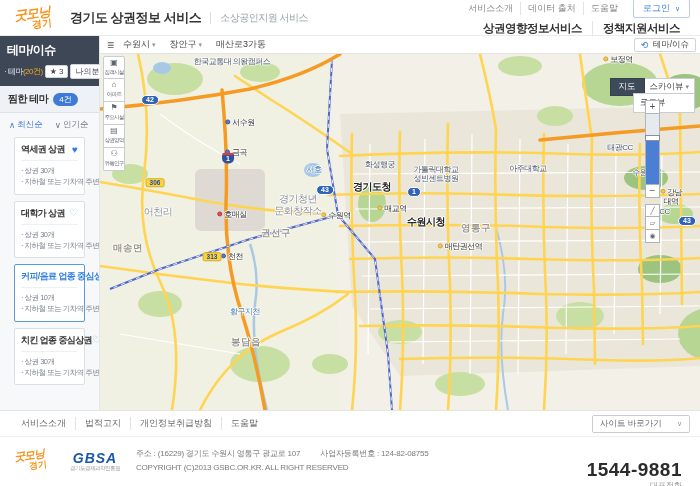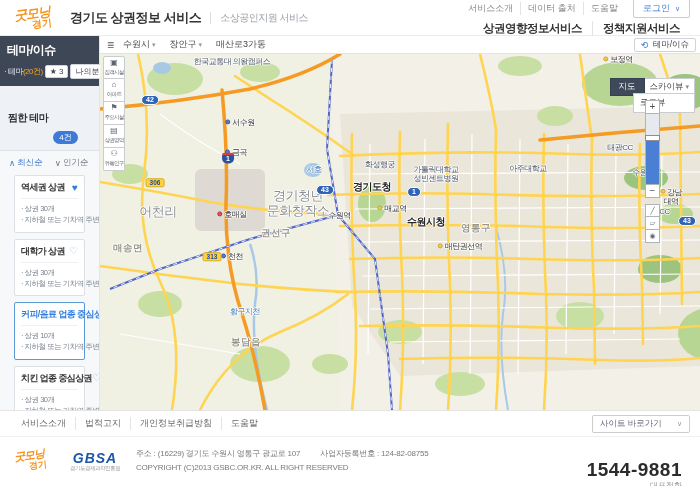--- a/index.html
+++ b/index.html
@@ -30,21 +30,21 @@
   .sidebar { width:100px; flex:none; background:#f7f8fa; border-right:1px solid #e3e6ea; display:flex; flex-direction:column; }
   .sb-head { background:#3e4756; color:#fff; padding:6px 7px 5px; }
   .sb-title { font-size:12px; font-weight:bold; letter-spacing:-0.5px; }
   .sb-chips { display:flex; align-items:center; gap:2px; background:#3e4756; padding:0 4px 7px; }
   .chip0 { font-size:8px; color:#e8ecf2; letter-spacing:-0.5px; white-space:nowrap; }
   .chip0::before { content:"· "; }
   .chip0 .cnt { color:#f5a623; }
   .chip { background:#fff; border:1px solid #cfd4da; color:#445; font-size:8px; padding:1px 4px; border-radius:2px; white-space:nowrap; cursor:pointer; }
   .sb-sec { background:#eef1f5; border-bottom:1px solid #dde2e8; padding:6px 8px; display:flex; align-items:center; gap:5px; }
   .sb-sec-title { font-size:10px; font-weight:bold; color:#333; letter-spacing:-0.5px; }
-  .badge { background:#3f7ad6; color:#fff; font-size:8px; padding:1px 6px; border-radius:8px;margin-top:39px; }
+  .badge { background:#3f7ad6; color:#fff; font-size:8px; padding:1px 6px; border-radius:8px; }
   .sb-sort { display:flex; gap:12px; padding:6px 9px 4px; font-size:8.5px; color:#778; }
   .sb-sort .opt { cursor:pointer; display:flex; gap:2px; align-items:center; }
   .sb-sort .opt.active { color:#3f7ad6; }
   .cards { padding:2px 14px; overflow:hidden; }
   .card { background:#fff; border:1px solid #dbe0e6; border-radius:2px; margin-bottom:6px; padding:5px 6px 6px; cursor:pointer; }
   .card.selected { border-color:#5b9bd5; }
   .card-head { display:flex; justify-content:space-between; align-items:center; }
   .card-title { font-size:9px; font-weight:bold; color:#333; letter-spacing:-0.6px; white-space:nowrap; }
   .card.selected .card-title { color:#2f7de1; }
   .heart { font-size:10px; line-height:1; cursor:pointer; }
@@ -89,21 +89,21 @@
   .zhandle { position:absolute; left:-1px; top:21px; width:15px; height:6px; background:#fff; border:1px solid #8a9099; cursor:grab; }
   .zstack { margin-top:6px; display:flex; flex-direction:column; }
   .zsbtn { width:15px; height:13px; background:#fff; border:1px solid #aeb4bb; border-top:none; font-size:7px; color:#667; text-align:center; line-height:12px; cursor:pointer; }
   .zsbtn:first-child { border-top:1px solid #aeb4bb; }
 
   
   .lbl { position:absolute; transform:translate(-50%,-50%); white-space:pre-line; text-align:center; line-height:1.15; pointer-events:none; z-index:3;
          text-shadow:1px 0 0 #fff,-1px 0 0 #fff,0 1px 0 #fff,0 -1px 0 #fff; }
   .lbl.city { font-size:10px; font-weight:bold; color:#222; letter-spacing:-0.5px; }
   .lbl.place { font-size:8px; color:#4a5568; letter-spacing:-0.5px; }
-  .lbl.gray { font-size:13px; color:#8b8f96; letter-spacing:-0.5px; }
+  .lbl.gray { font-size:10px; color:#8b8f96; letter-spacing:-0.5px; }
   .lbl.district { font-size:9.5px; font-weight:bold; color:#9a968c; letter-spacing:0.5px; }
   .lbl.water { font-size:8px; color:#4a7fb5; letter-spacing:-0.5px; }
   .lbl.station, .lbl.ic, .lbl.icred { font-size:8px; color:#333; letter-spacing:-0.5px; }
   .lbl .dot { display:inline-block; width:5px; height:5px; border-radius:50%; margin-right:2px; vertical-align:1px; }
   .lbl.station .dot { background:#f7c948; border:1px solid #c9a53c; }
   .lbl.ic .dot { background:#5a77c9; border:1px solid #3d5aa8; }
   .lbl.icred .dot { background:#e05252; border:1px solid #b33; }
   .lbl.sn { background:#2f63b7; color:#fff; font-size:7px; font-weight:bold; padding:0 4px; border-radius:7px; border:1px solid #fff; text-shadow:none; }
   .lbl.sl { background:#ffd23f; color:#1f4fa0; font-size:6.5px; font-weight:bold; padding:0 3px; border-radius:2px; border:1px solid #d8ac1e; text-shadow:none; }
   .lbl.se { background:#2a52a0; color:#fff; font-size:7px; font-weight:bold; padding:0 4px; border-top:3px solid #d43f3f; border-radius:3px 3px 5px 5px; text-shadow:none; }

